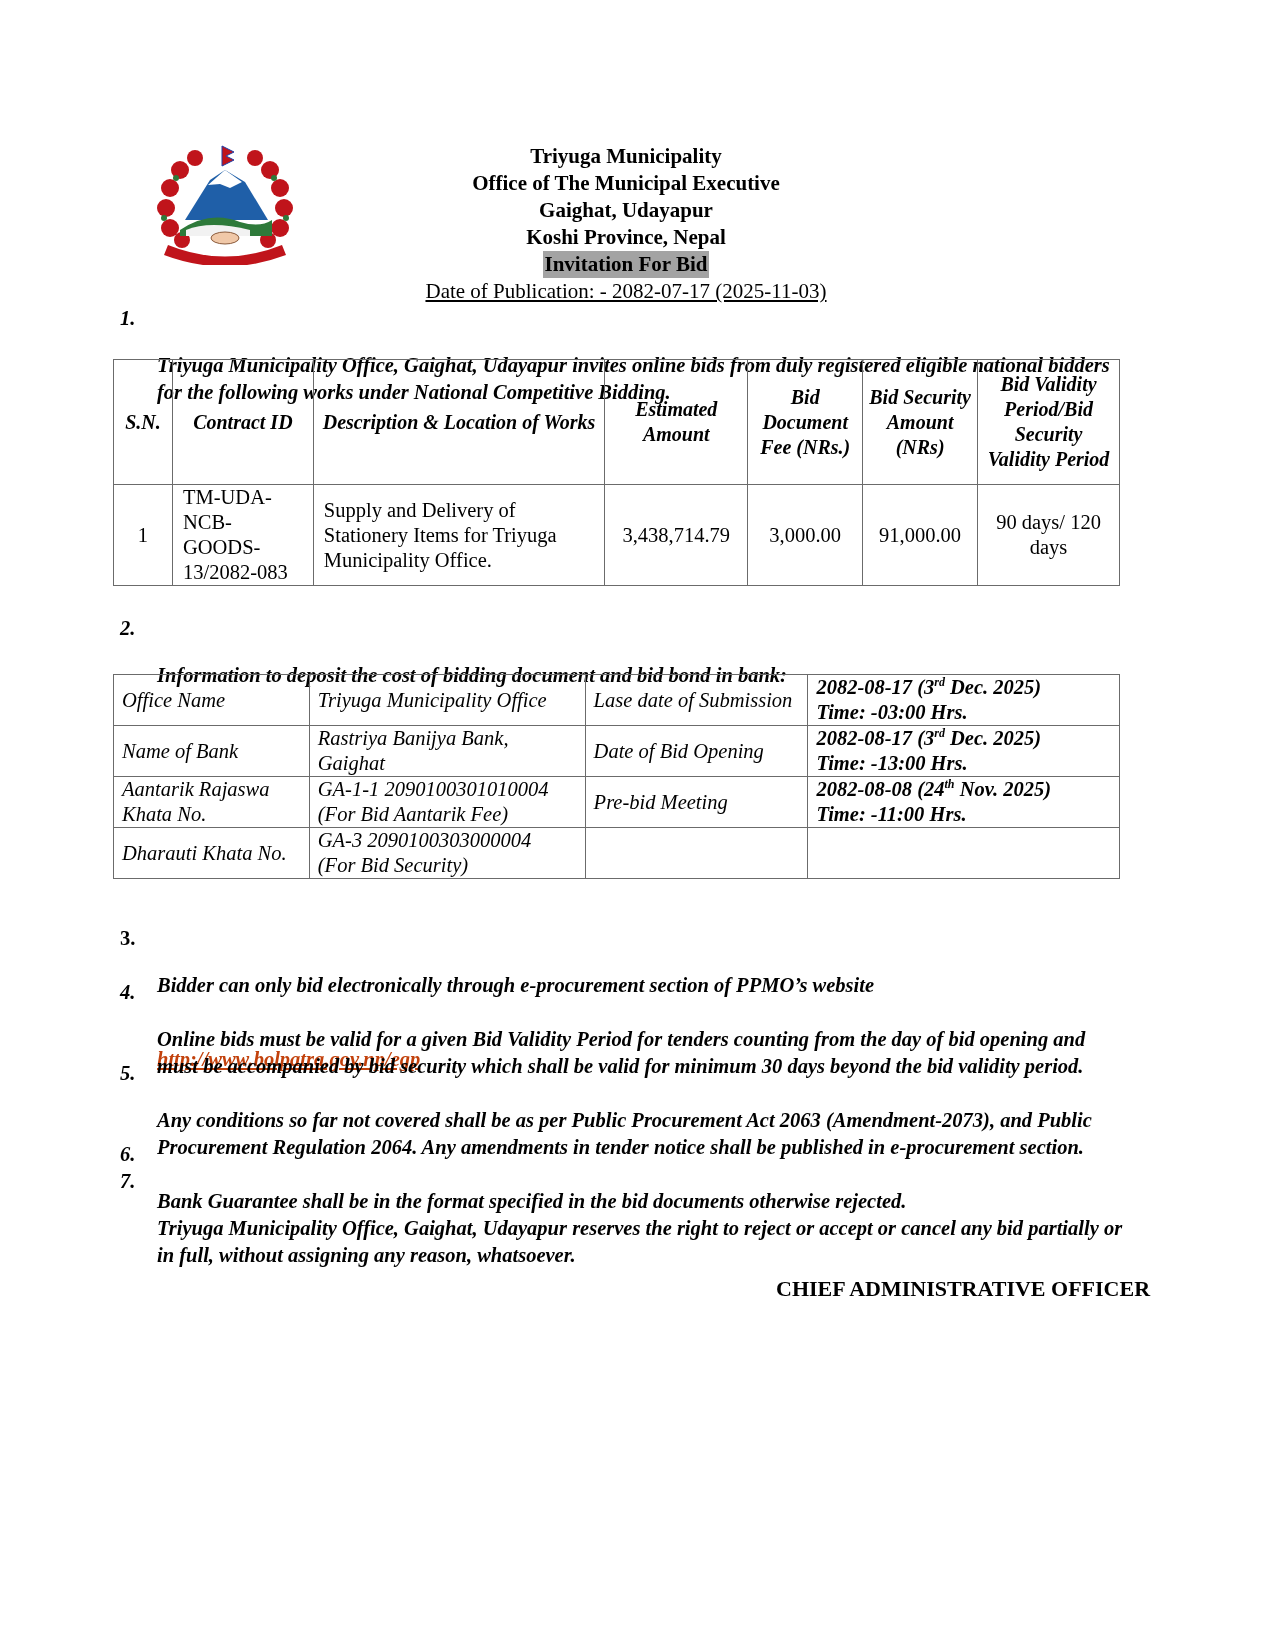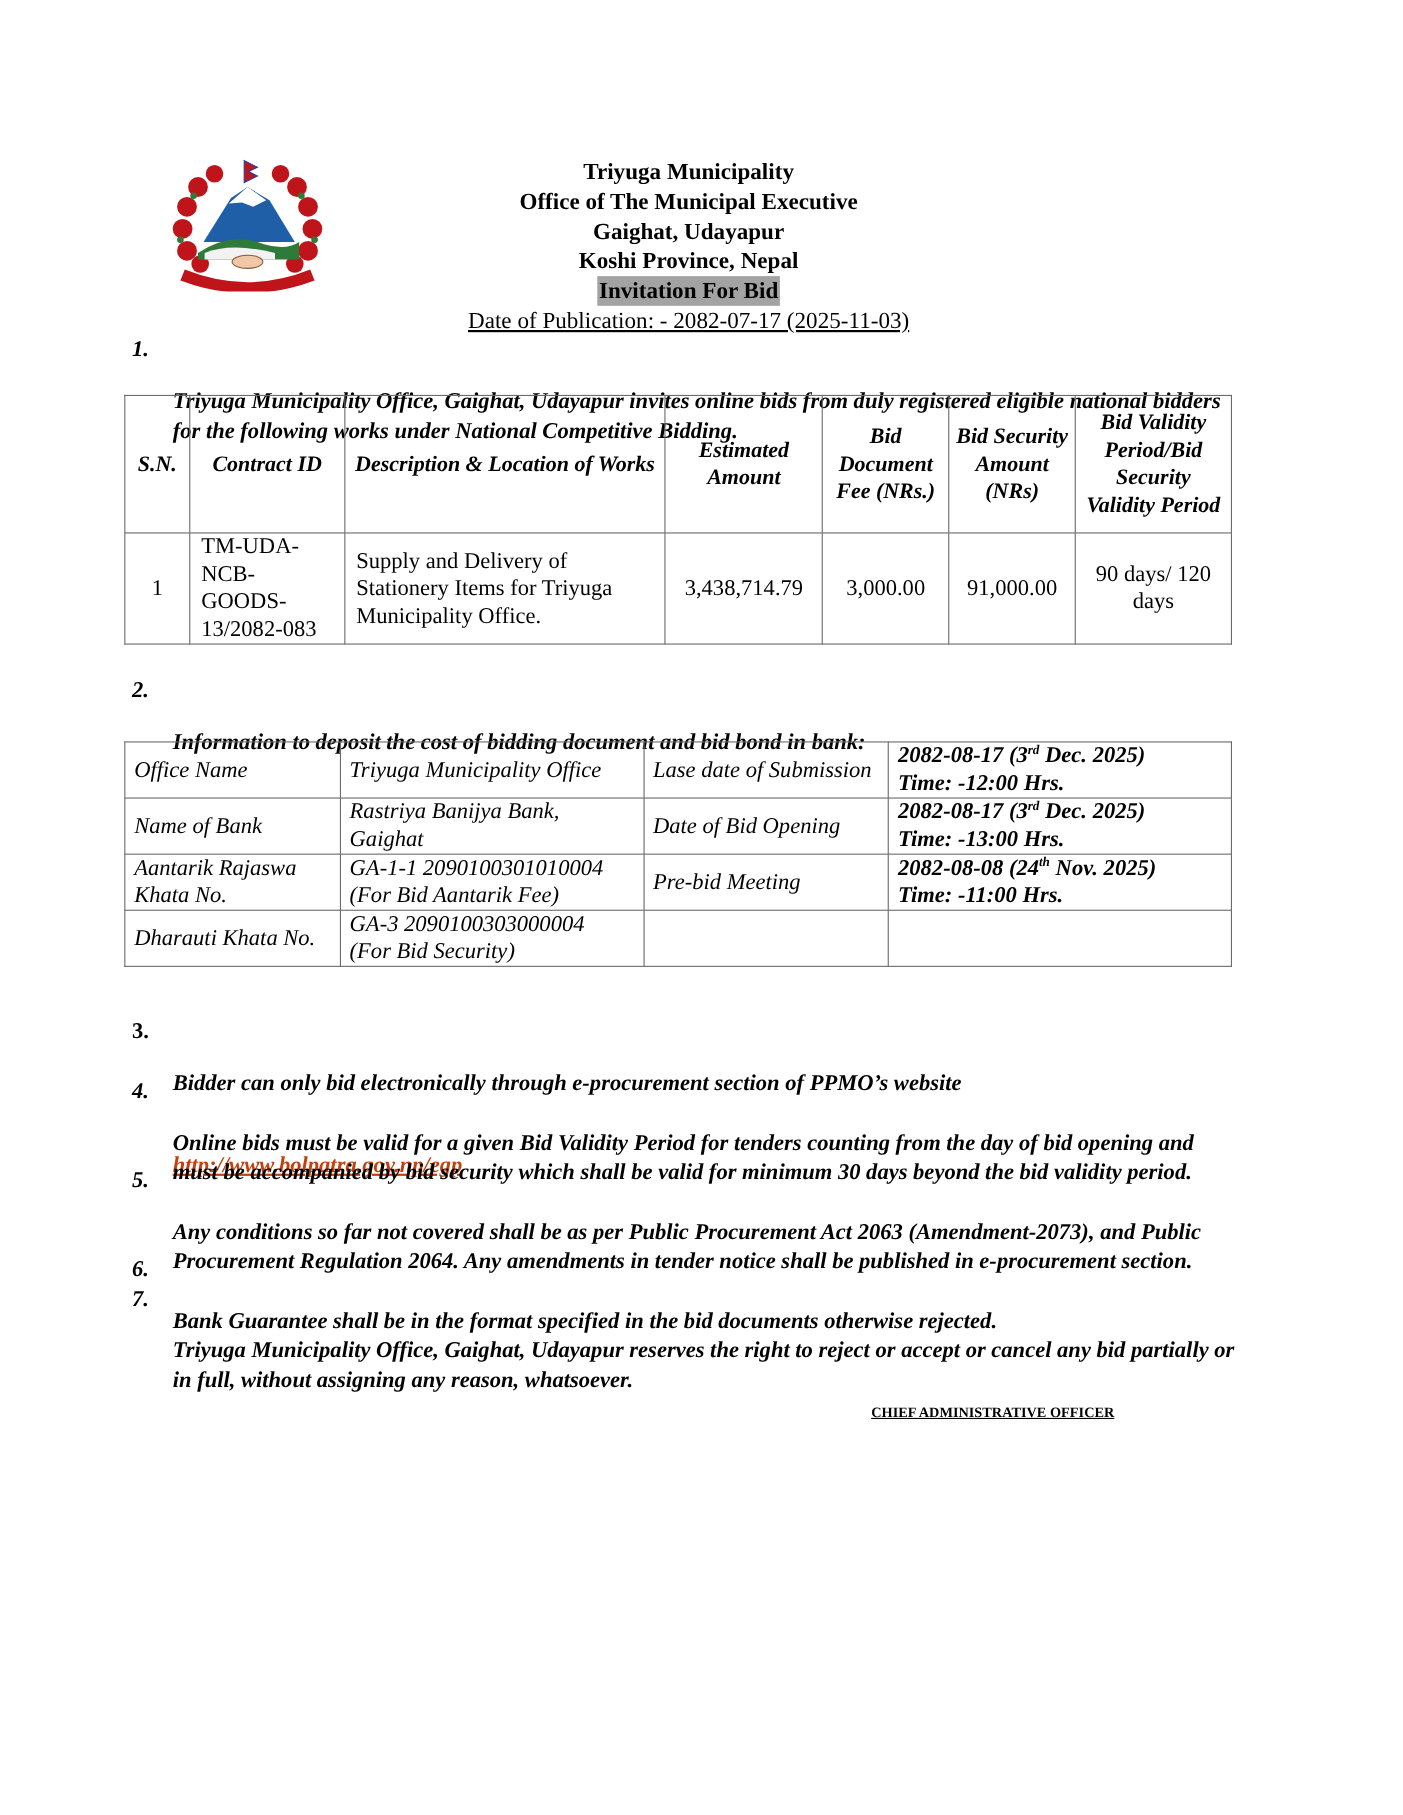--- a/index.html
+++ b/index.html
@@ -32,21 +32,21 @@
   .t1 td { font-size: 20.5px; line-height: 25px; height: 98px; }
   .t1 td.left { text-align: left; padding-left: 10px; }
 
   
   .t2 { left: 113px; top: 674px; width: 1007px; }
   .t2 td { border: 1.5px solid #6b6b6b; font-style: italic; font-size: 20.5px; line-height: 25px;
            height: 49px; padding: 0 8px; vertical-align: middle; text-align: left; }
   .t2 td.b { font-weight: bold; }
   .t2 sup { font-size: 12px; line-height: 0; }
 
-  .signature { position: absolute; left: 792px; top: 1276px; font-weight: bold; font-size: 13px; text-decoration: underline; }
+  .signature { position: absolute; left: 776px; top: 1276px; font-weight: bold; font-size: 22px; }
 </style>
 </head>
 <body>
 
 <div class="page">
 
   <svg class="emblem" viewBox="0 0 150 125">
 
     <g fill="#c0141b">
       <circle cx="30" cy="30" r="9"></circle>
@@ -140,21 +140,21 @@
         <col style="width:223px">
         <col style="width:312px">
     </colgroup>
     <tbody>
         <tr>
       <td>Office Name</td>
       <td>Triyuga Municipality Office</td>
       <td>Lase date of Submission</td>
       <td class="b">
         <span>2082-08-17 (3</span><sup>rd</sup><span> Dec. 2025)</span><br>
-        <span>Time: -12:00 Hrs.</span>
+        <span>Time: -03:00 Hrs.</span>
       </td>
     </tr>
     <tr>
       <td>Name of Bank</td>
       <td>Rastriya Banijya Bank, Gaighat</td>
       <td>Date of Bid Opening</td>
       <td class="b">
         <span>2082-08-17 (3</span><sup>rd</sup><span> Dec. 2025)</span><br>
         <span>Time: -13:00 Hrs.</span>
       </td>

